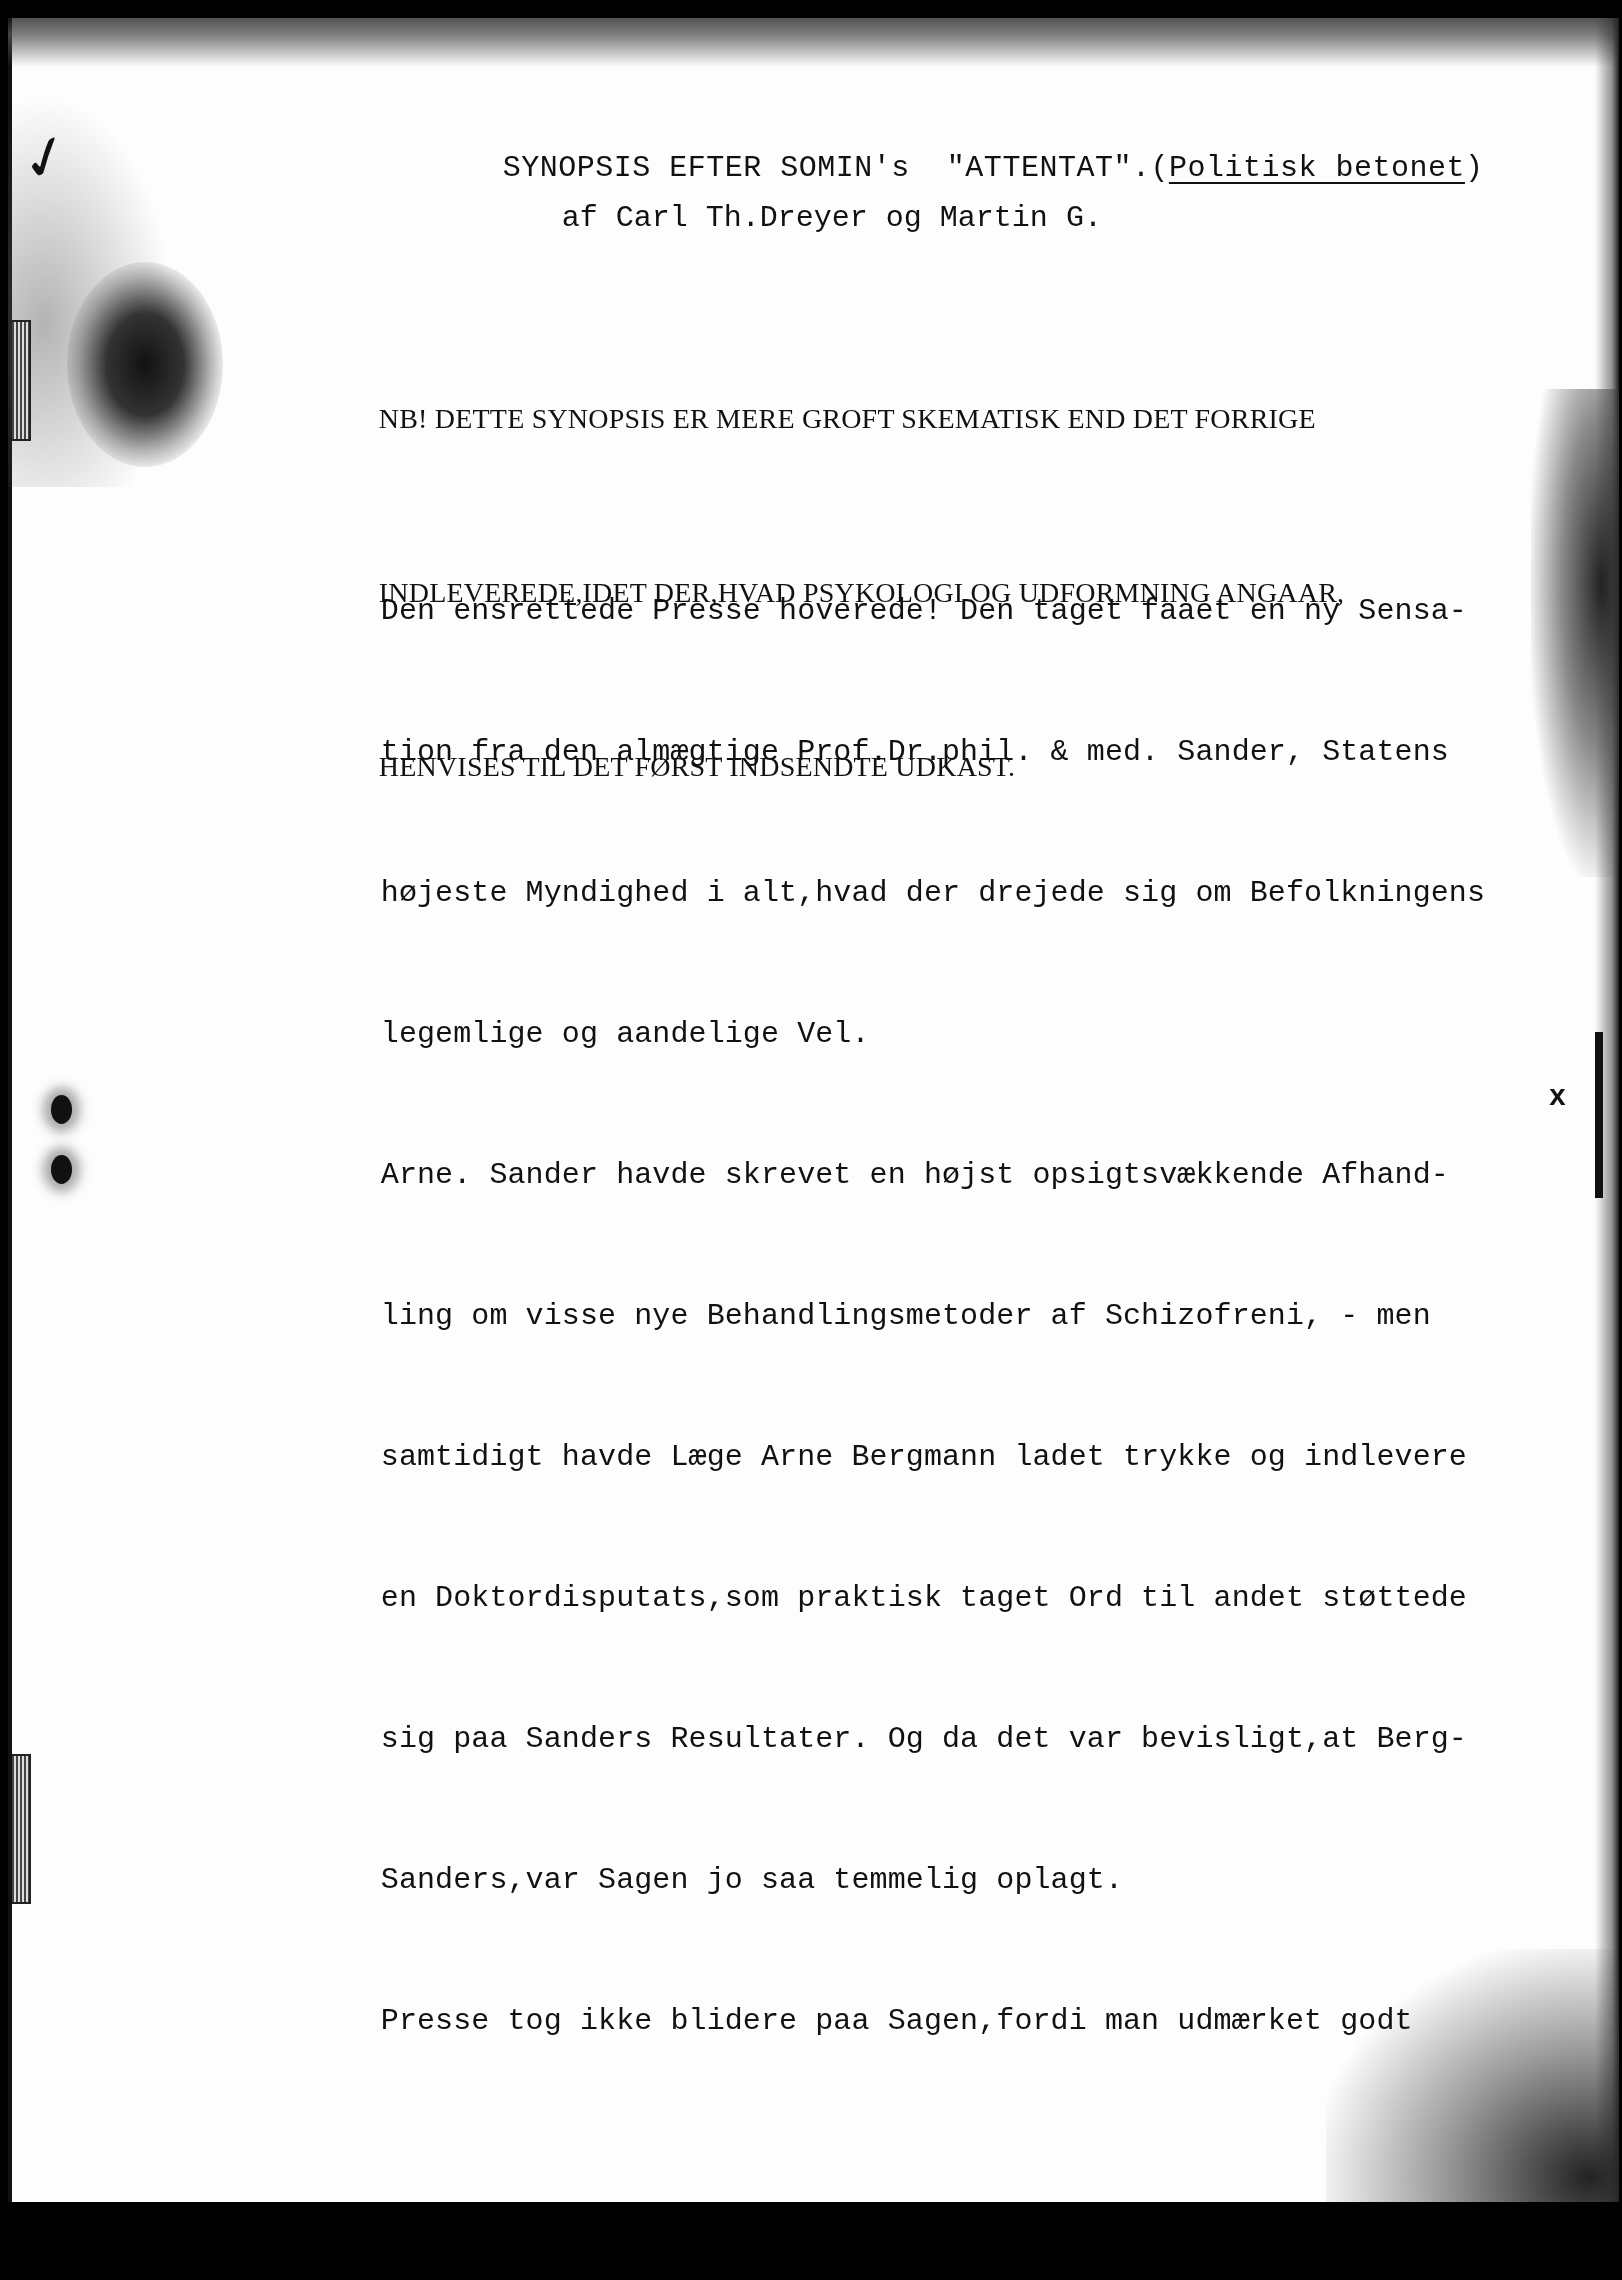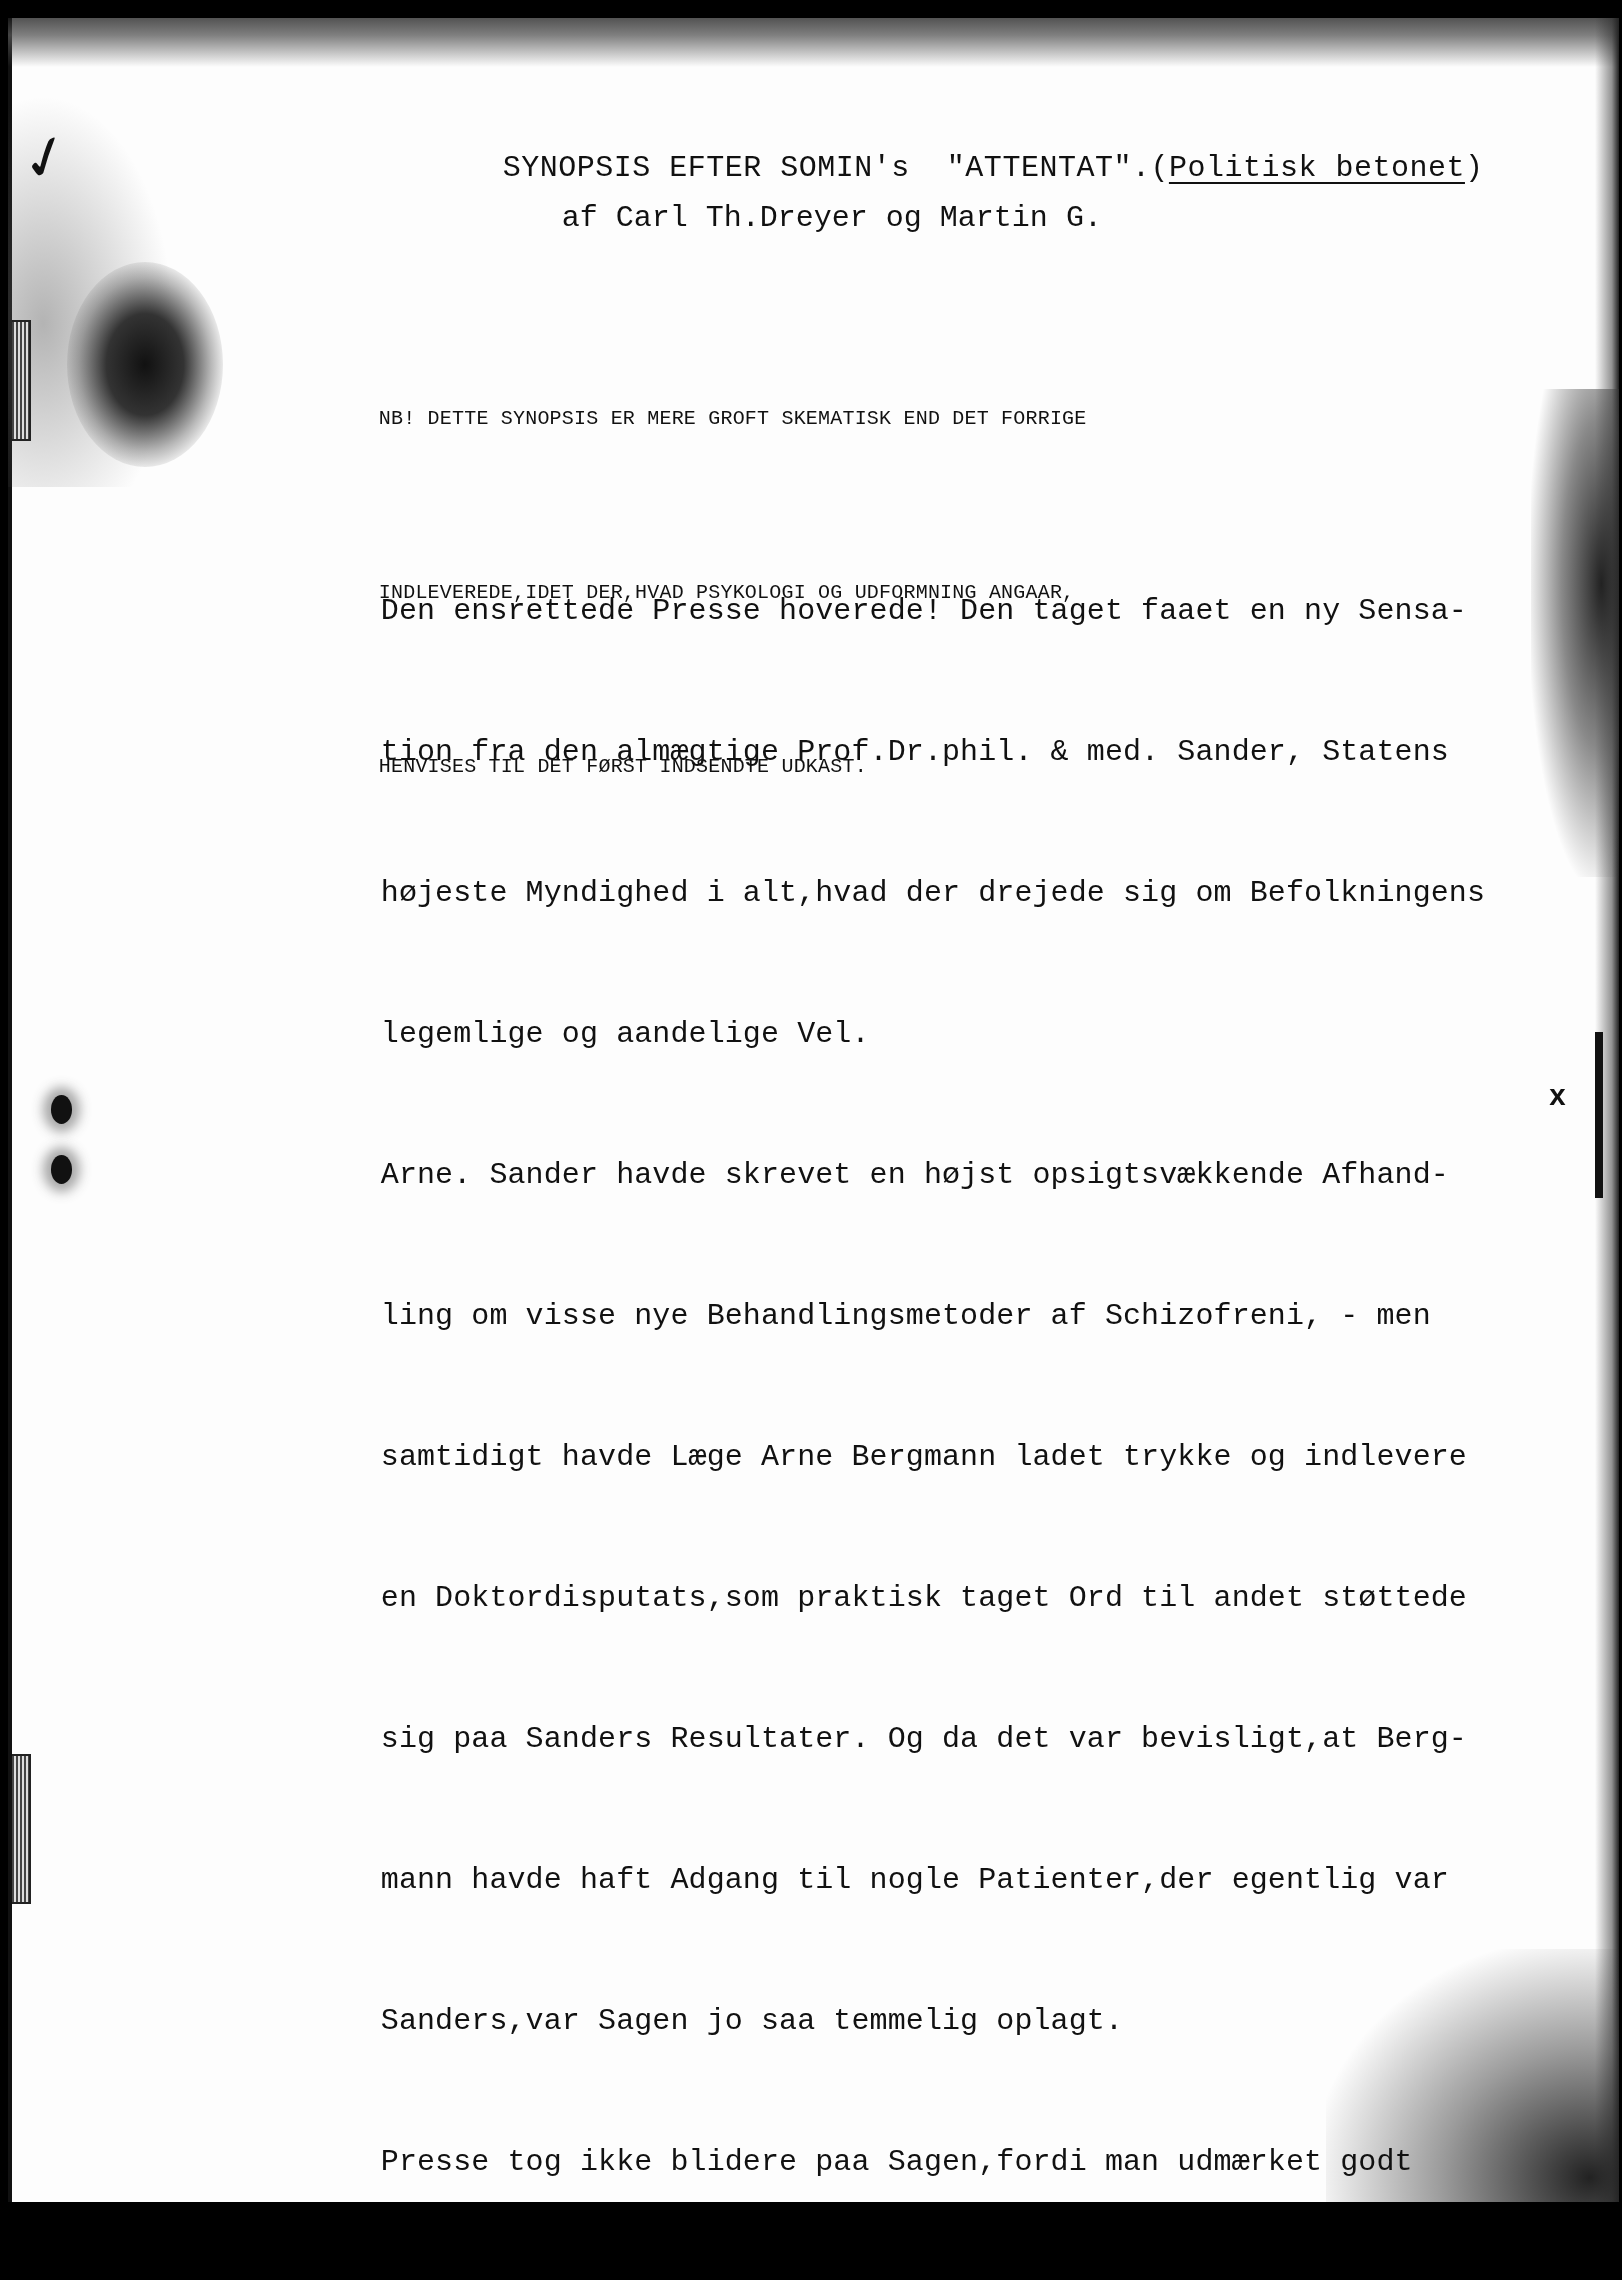--- a/index.html
+++ b/index.html
@@ -75,22 +75,23 @@
       position: absolute; left: 0; top: 0; width: 100%;
     }
     .title {
       position: absolute; left: 495px; top: 117px; font-size: 30px; letter-spacing: 0.5px; white-space: pre; margin-top: 16px;
     }
     .title .ul { text-decoration: underline; text-decoration-thickness: 2px; text-underline-offset: 5.9px; }
     .byline {
       position: absolute; left: 554px; top: 183px; font-size: 30px; white-space: pre;
     }
     .nb {
-      position: absolute; left: 371px; top: 256px; font-size: 20px; line-height: 58px; white-space: pre;
+      position: absolute; left: 371px; top: 256px; font-size: 28px; line-height: 58px; white-space: pre;
       letter-spacing: 0.2px;
+      font-family: Liberation Serif, serif;
     }
     .body {
       position: absolute; left: 373px; top: 476px; font-size: 30px; line-height: 47px; white-space: pre;
       letter-spacing: 0.1px;
     }
     .body .ln { display: block; height: 47px; }
     .bottom-black {
       position: absolute; left: 0; top: 2202px; width: 1623px; height: 78px; background: #000;
     }
   </style>
@@ -127,21 +128,20 @@
     <div class="body">
       <span class="ln">Den ensrettede Presse hoverede! Den taget faaet en ny Sensa-</span>
       <span class="ln">tion fra den almægtige Prof.Dr.phil. &amp; med. Sander, Statens</span>
       <span class="ln">højeste Myndighed i alt,hvad der drejede sig om Befolkningens</span>
       <span class="ln">legemlige og aandelige Vel.</span>
       <span class="ln">Arne. Sander havde skrevet en højst opsigtsvækkende Afhand-</span>
       <span class="ln">ling om visse nye Behandlingsmetoder af Schizofreni, - men</span>
       <span class="ln">samtidigt havde Læge Arne Bergmann ladet trykke og indlevere</span>
       <span class="ln">en Doktordisputats,som praktisk taget Ord til andet støttede</span>
       <span class="ln">sig paa Sanders Resultater. Og da det var bevisligt,at Berg-</span>
-      <span class="ln">mann havde haft Adgang til nogle Patienter,der egentlig var</span>
       <span class="ln">Sanders,var Sagen jo saa temmelig oplagt.</span>
       <span class="ln">Presse tog ikke blidere paa Sagen,fordi man udmærket godt</span>
       
       
       
       
       
       
       
       

